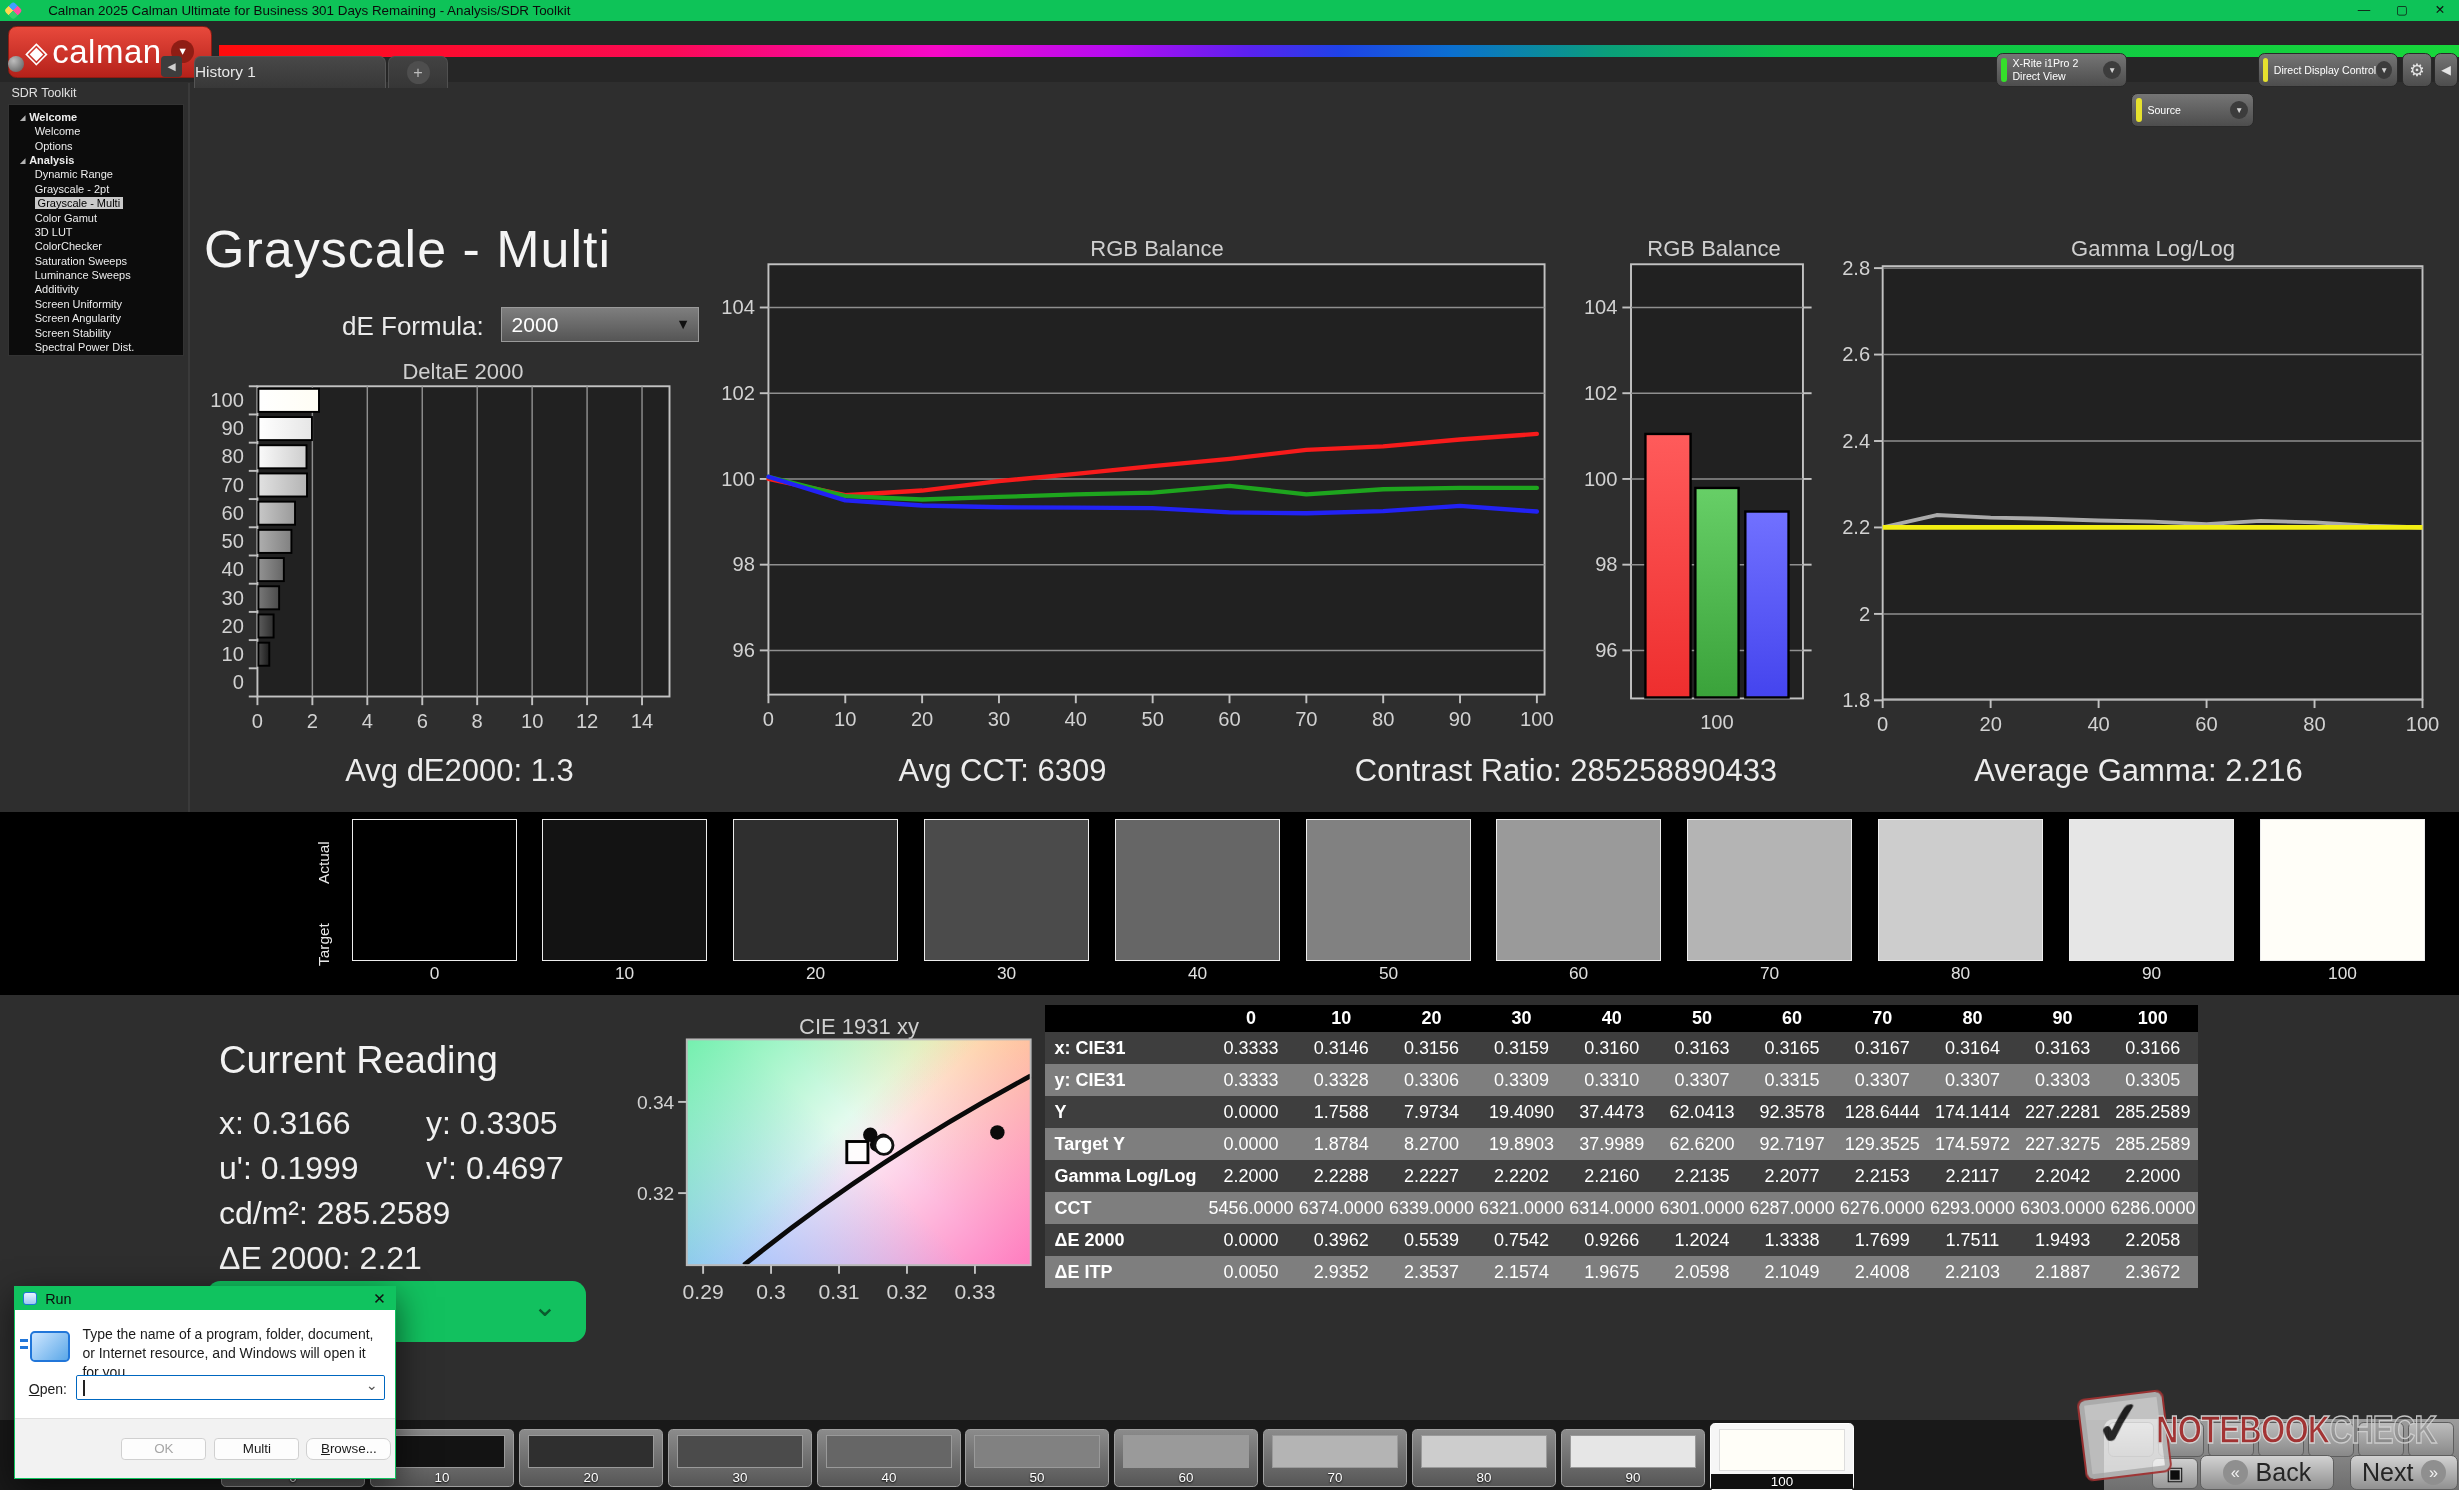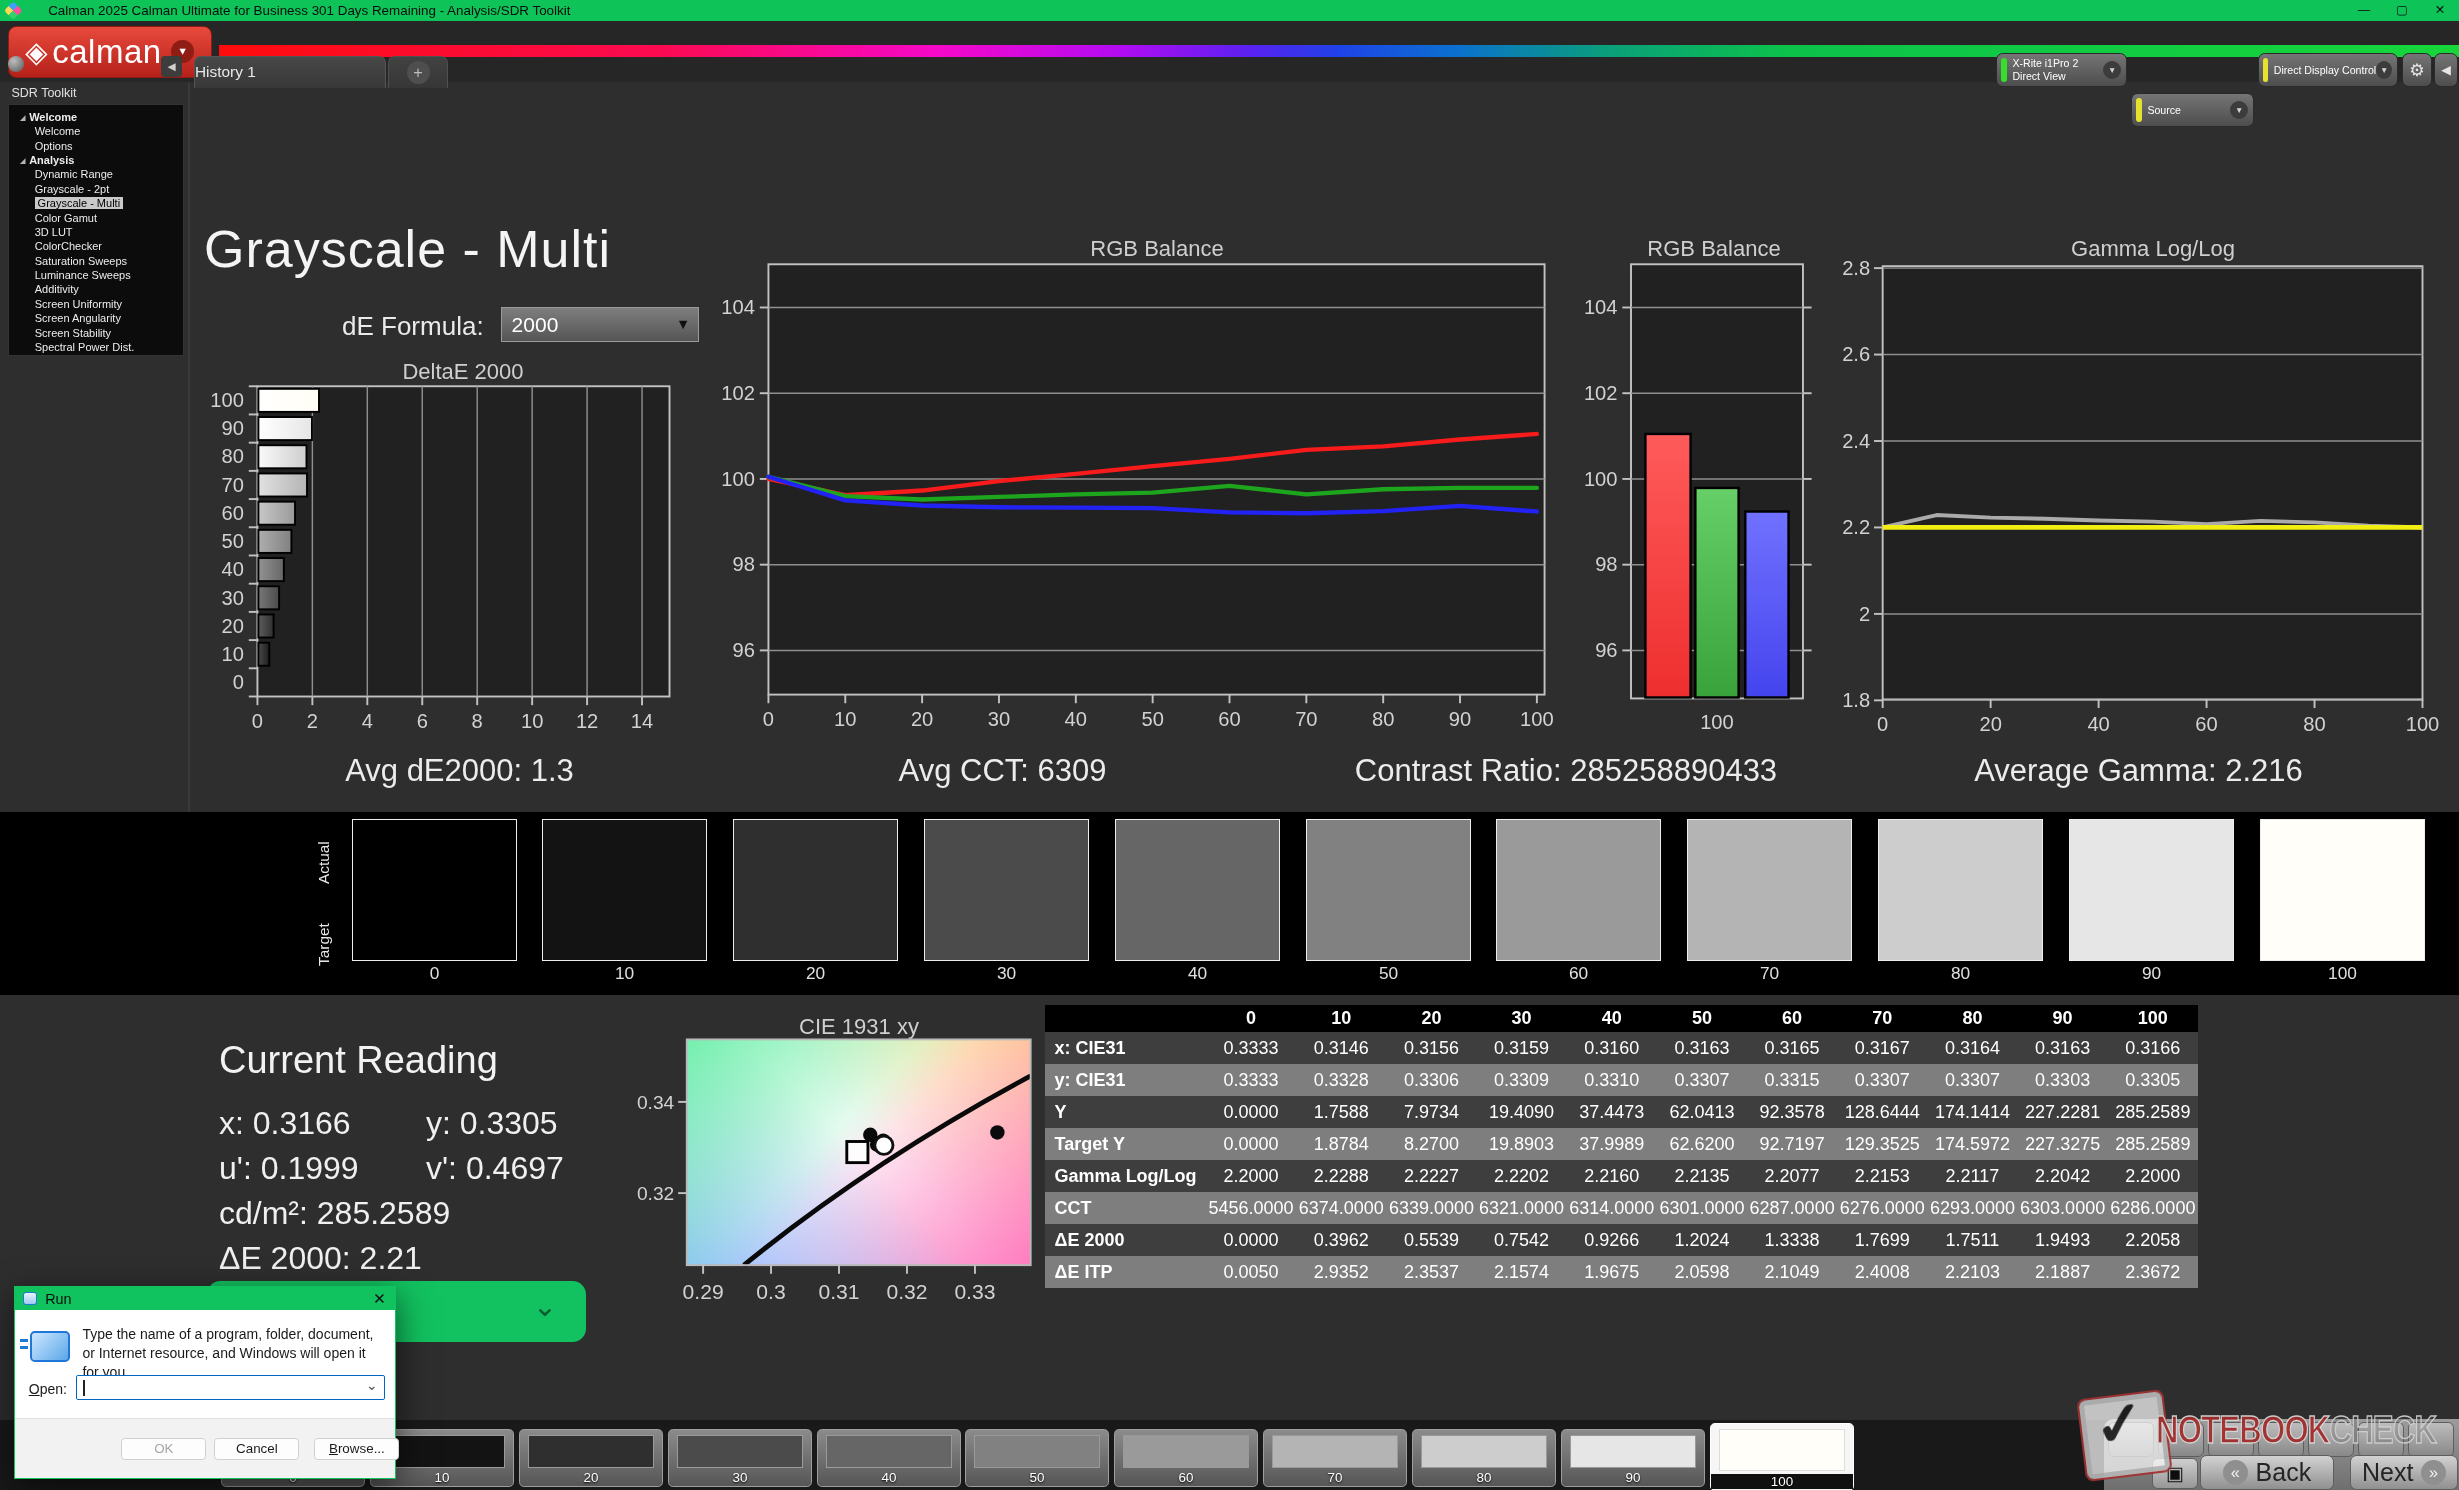--- a/index.html
+++ b/index.html
@@ -532,22 +532,22 @@
   </div>
   <div id="run-icon"></div>
   <div id="run-msg">Type the name of a program, folder, document, or Internet resource, and Windows will open it for you.</div>
   <div id="open-label"><span class="u">O</span><span>pen:</span></div>
   <div id="open-combo">
     <span class="caret"></span>
     <span class="chev">⌄</span>
   </div>
   <div id="run-footer">
     <div class="run-btn disabled" style="left:106px;">OK</div>
-    <div class="run-btn" style="left:199px;">Cancel</div>
-    <div class="run-btn" style="left:299px;"><span class="u">B</span><span>rowse...</span></div>
+    <div class="run-btn" style="left:199px;">Multi</div>
+    <div class="run-btn" style="left:291px;border-radius:7px;"><span class="u">B</span><span>rowse...</span></div>
   </div>
 </div>
 
 <svg id="charts" viewBox="0 0 2560 1552">
     <defs>
       <linearGradient id="deg0" x1="0" y1="0" x2="1" y2="0">
         <stop offset="0%" stop-color="rgb(255,255,255)"></stop>
         <stop offset="100%" stop-color="#fffdf4"></stop>
       </linearGradient>
       <linearGradient id="deg1" x1="0" y1="0" x2="1" y2="0">

